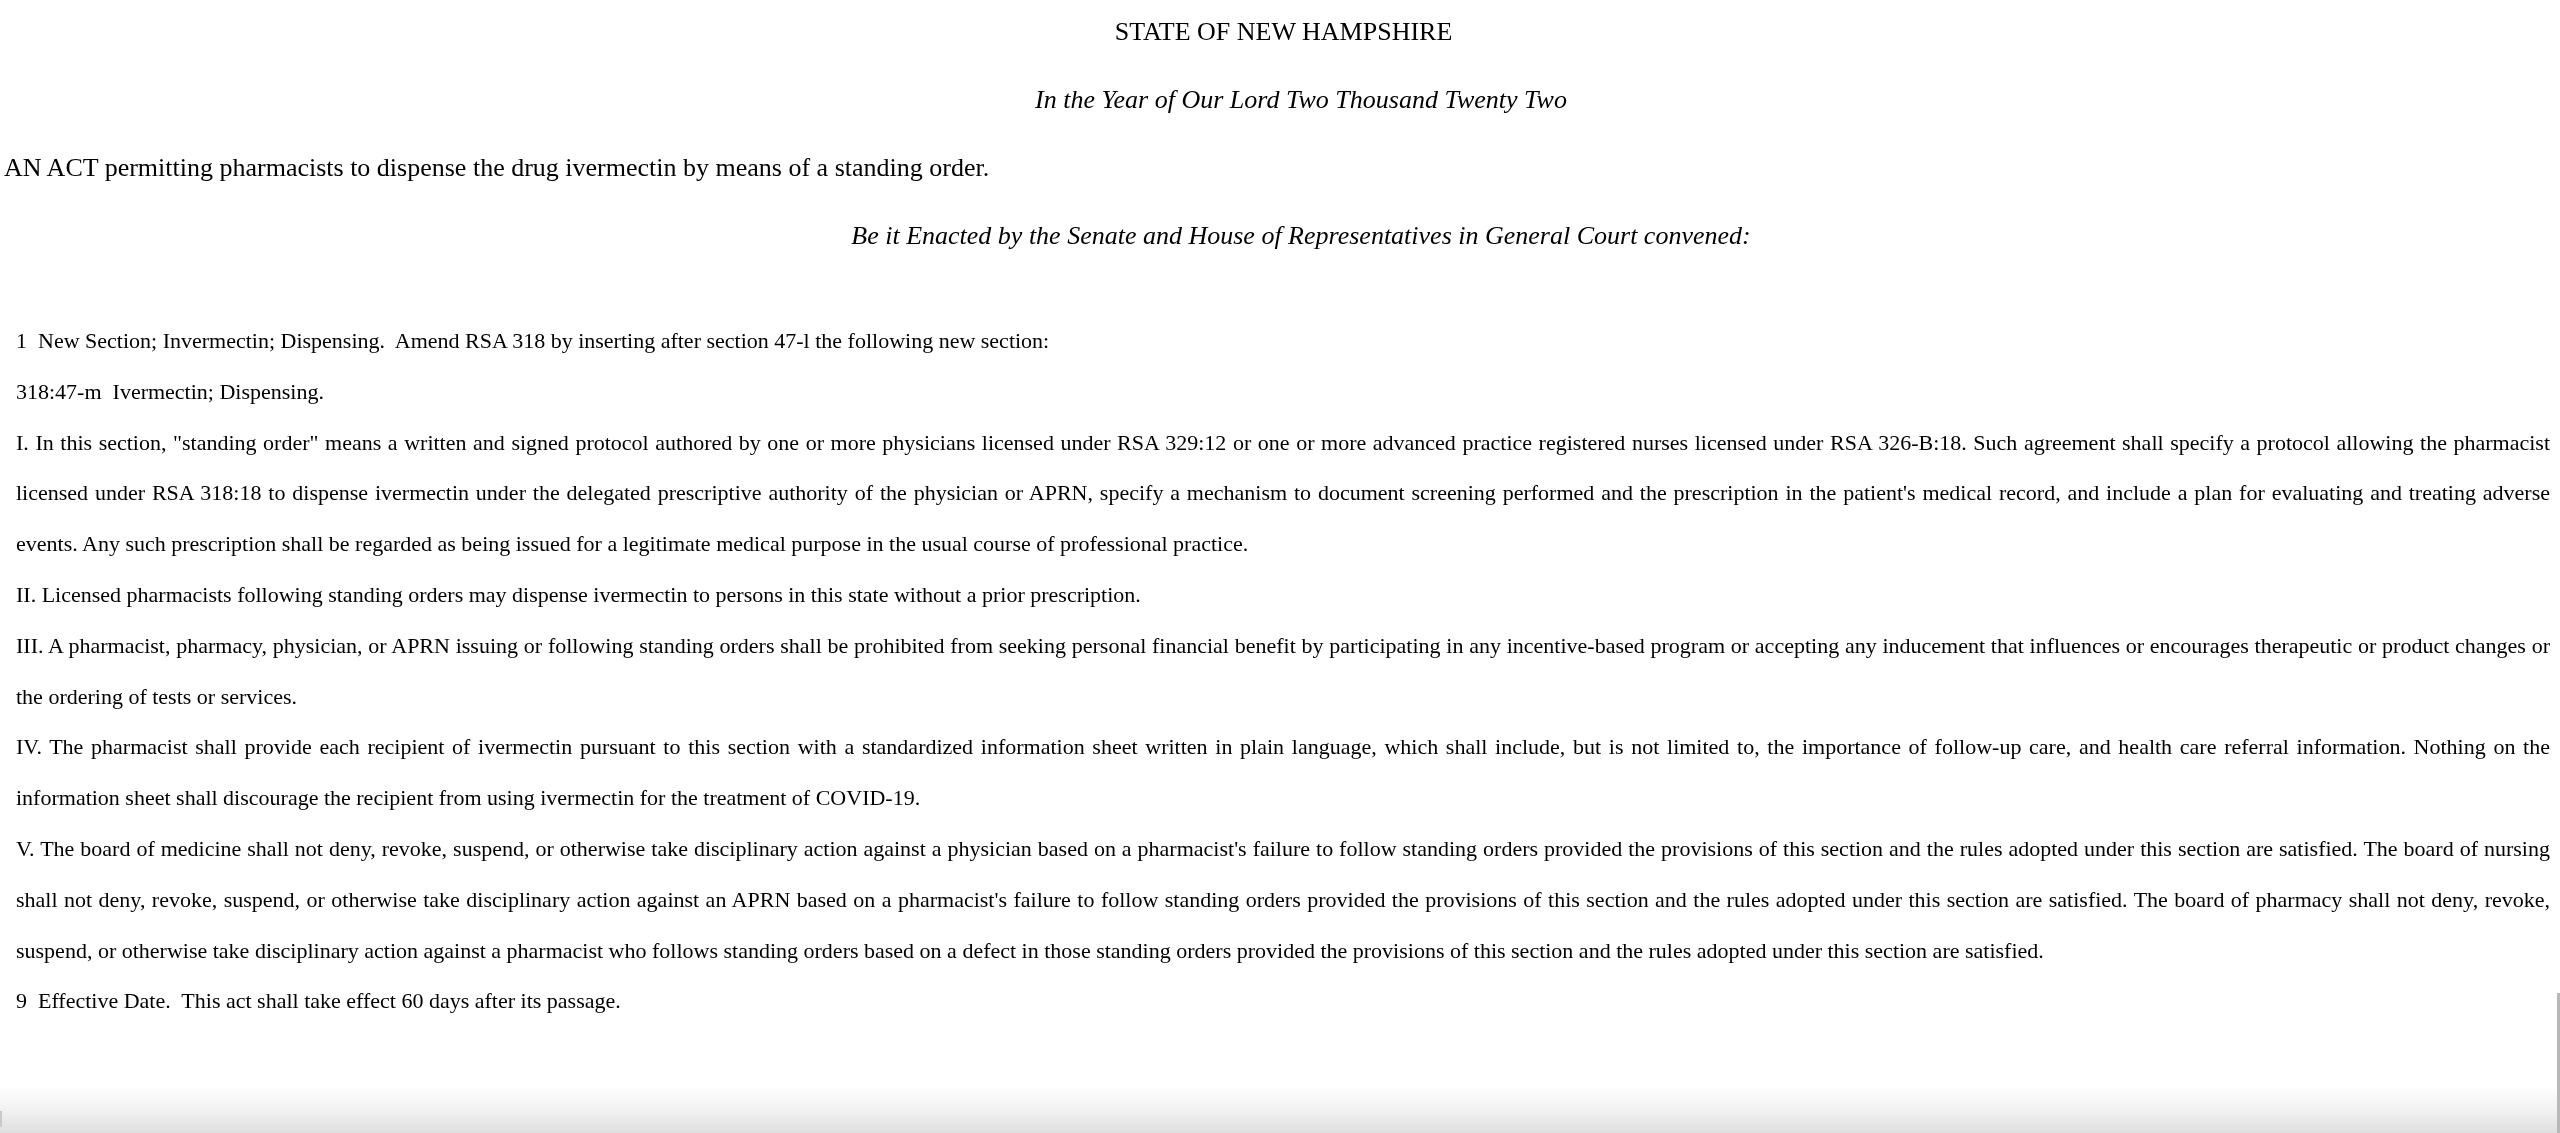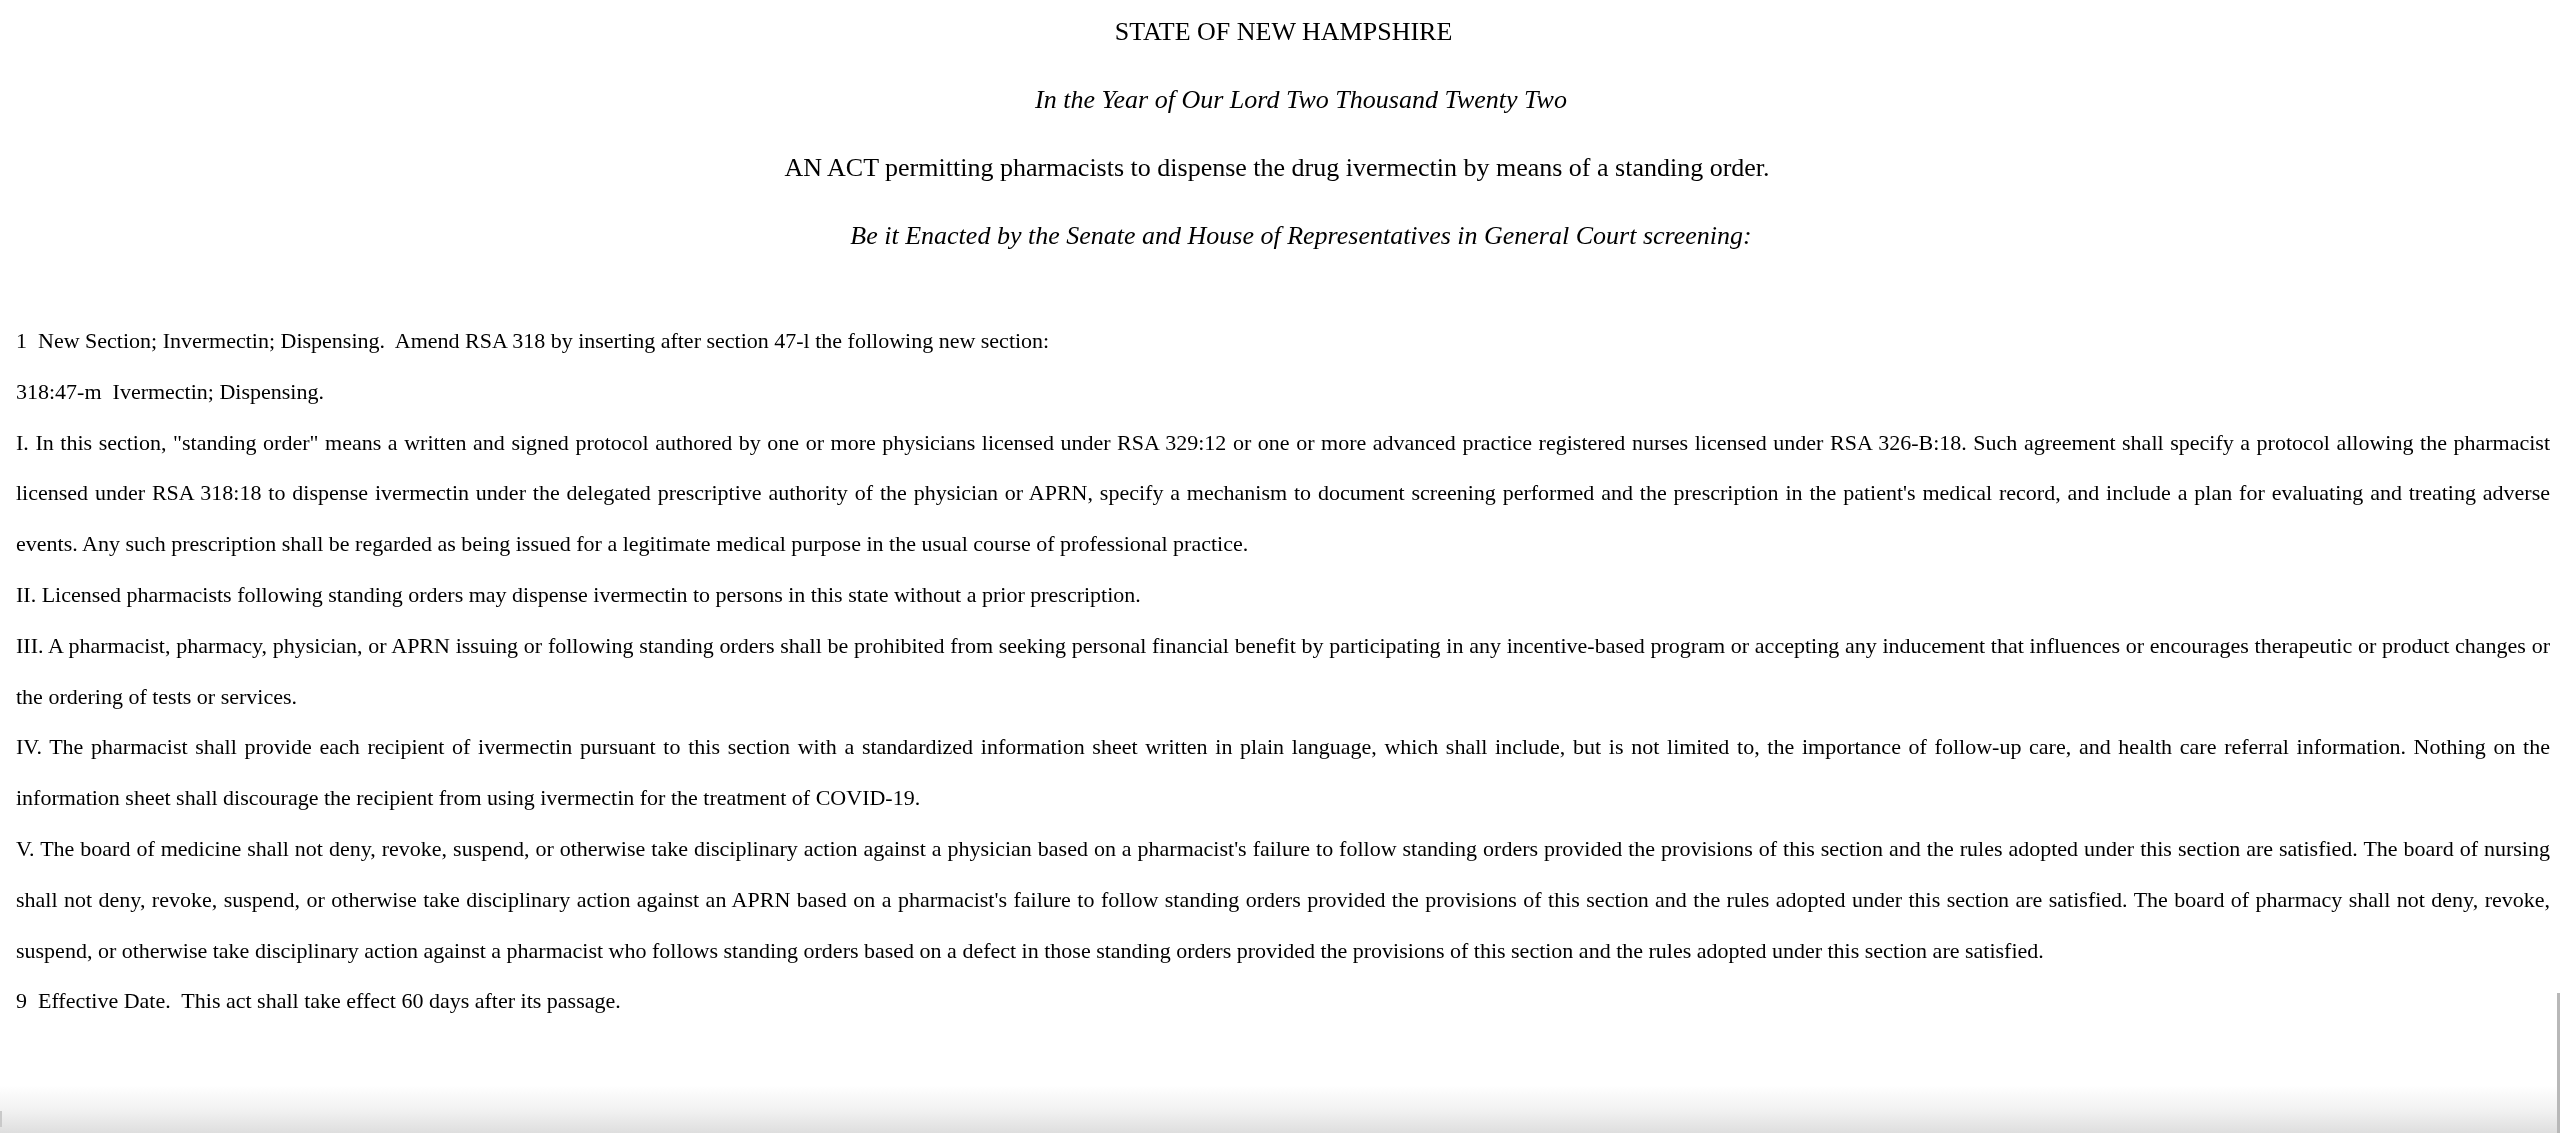--- a/index.html
+++ b/index.html
@@ -22,21 +22,21 @@
     text-align: center;
     margin-left: 7px;
   }
   .italic { font-style: italic; padding-left: 35px; }
   .title-line { margin-top: 12px; }
   .year-line  { margin-top: 28px; }
   .act-line {
     margin-top: 28px;
     font-size: 26px;
     line-height: 40px;
-    text-align: center;
+    text-align: left;
     padding-left: 4px;
     padding-right: 10px;
     white-space: pre-wrap;
   }
   .enacting-line { margin-top: 28px; }
   .body-block {
     margin-top: 60px;
     padding-left: 16px;
     padding-right: 10px;
     font-size: 22px;
@@ -83,21 +83,21 @@
 <body>
 
 <div class="page">
 
   <div class="hdr title-line">STATE OF NEW HAMPSHIRE</div>
 
   <div class="hdr italic year-line">In the Year of Our Lord Two Thousand Twenty Two</div>
 
   <div class="act-line">AN ACT permitting pharmacists to dispense the drug ivermectin by means of a standing order.</div>
 
-  <div class="hdr italic enacting-line">Be it Enacted by the Senate and House of Representatives in General Court screening:</div>
+  <div class="hdr italic enacting-line">Be it Enacted by the Senate and House of Representatives in General Court convened:</div>
 
   <div class="body-block">
     <p class="single-line">1  New Section; Invermectin; Dispensing.  Amend RSA 318 by inserting after section 47-l the following new section:</p>
     <p class="single-line">318:47-m  Ivermectin; Dispensing.</p>
     <p>I. In this section, "standing order" means a written and signed protocol authored by one or more physicians licensed under RSA 329:12 or one or more advanced practice registered nurses licensed under RSA 326-B:18. Such agreement shall specify a protocol allowing the pharmacist licensed under RSA 318:18 to dispense ivermectin under the delegated prescriptive authority of the physician or APRN, specify a mechanism to document screening performed and the prescription in the patient's medical record, and include a plan for evaluating and treating adverse events. Any such prescription shall be regarded as being issued for a legitimate medical purpose in the usual course of professional practice.</p>
     <p>II. Licensed pharmacists following standing orders may dispense ivermectin to persons in this state without a prior prescription.</p>
     <p>III. A pharmacist, pharmacy, physician, or APRN issuing or following standing orders shall be prohibited from seeking personal financial benefit by participating in any incentive-based program or accepting any inducement that influences or encourages therapeutic or product changes or the ordering of tests or services.</p>
     <p>IV. The pharmacist shall provide each recipient of ivermectin pursuant to this section with a standardized information sheet written in plain language, which shall include, but is not limited to, the importance of follow-up care, and health care referral information. Nothing on the information sheet shall discourage the recipient from using ivermectin for the treatment of COVID-19.</p>
     <p>V. The board of medicine shall not deny, revoke, suspend, or otherwise take disciplinary action against a physician based on a pharmacist's failure to follow standing orders provided the provisions of this section and the rules adopted under this section are satisfied. The board of nursing shall not deny, revoke, suspend, or otherwise take disciplinary action against an APRN based on a pharmacist's failure to follow standing orders provided the provisions of this section and the rules adopted under this section are satisfied. The board of pharmacy shall not deny, revoke, suspend, or otherwise take disciplinary action against a pharmacist who follows standing orders based on a defect in those standing orders provided the provisions of this section and the rules adopted under this section are satisfied.</p>
     <p class="single-line">9  Effective Date.  This act shall take effect 60 days after its passage.</p>

